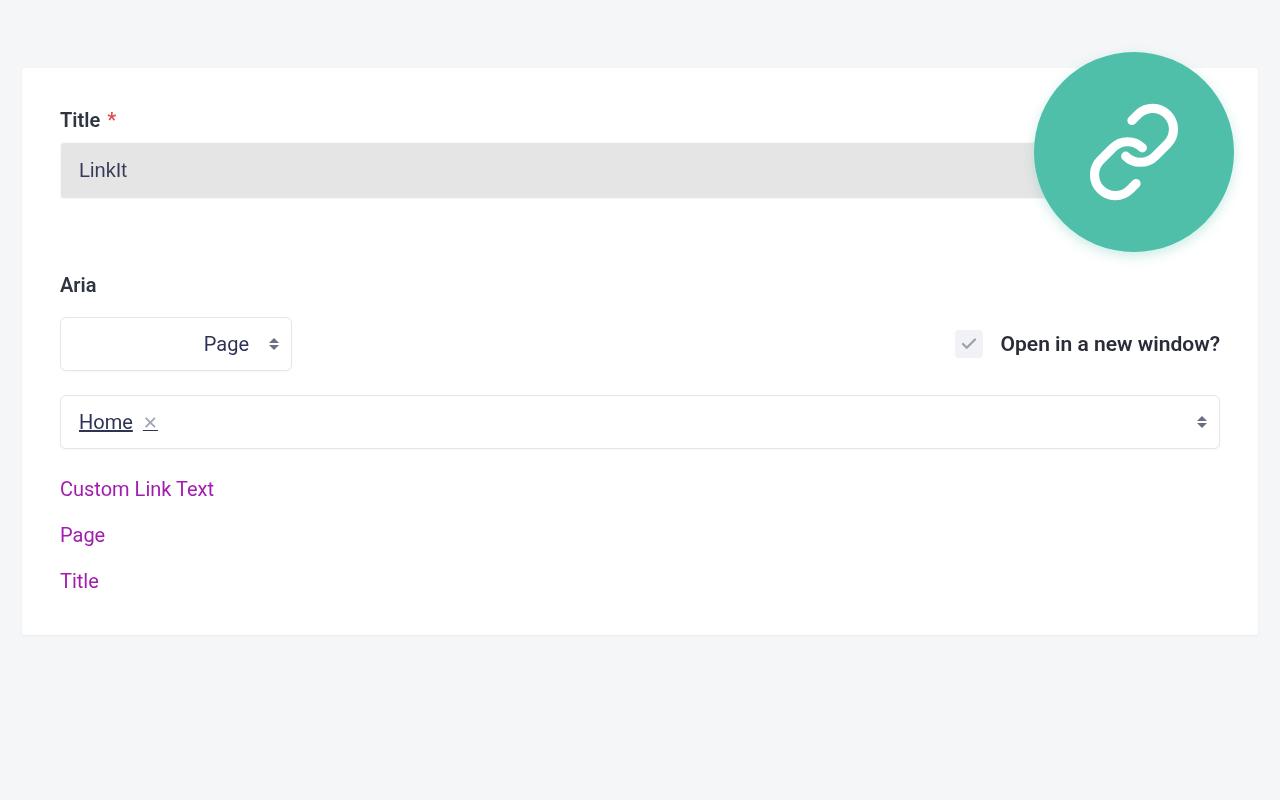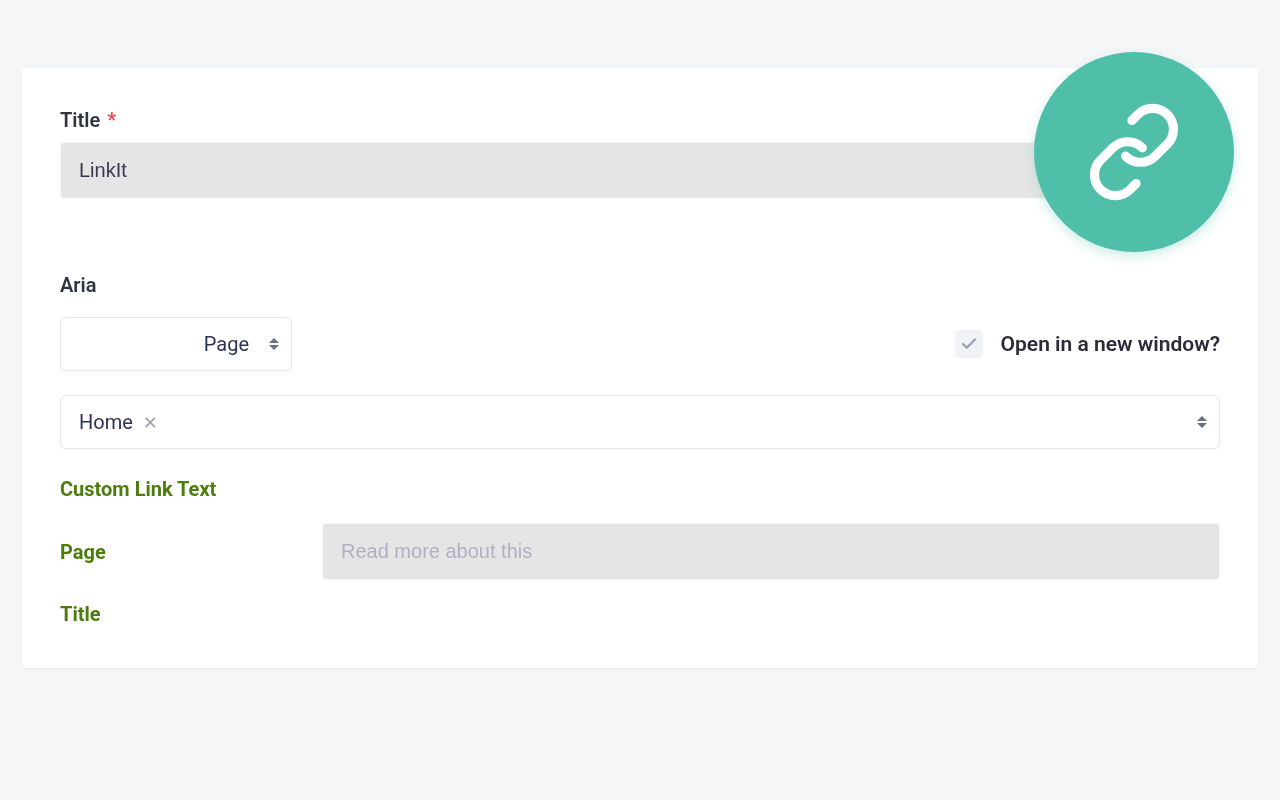--- a/index.html
+++ b/index.html
@@ -66,21 +66,21 @@
       background: #fff;
       height: 54px;
       padding: 0 42px 0 18px;
       display: flex;
       align-items: center;
       font-size: 20px;
       color: #2e3356;
       box-shadow: 0 1px 2px rgba(0,0,0,0.04);
     }
     .select-small { width: 232px; justify-content: flex-end; }
-    .select-full { width: 100%; margin-bottom: 28px; }
+    .select-full { width: 100%; margin-bottom: 28px; text-decoration: underline; }
     .steppers {
       position: absolute;
       right: 12px;
       top: 50%;
       transform: translateY(-50%);
       display: flex;
       flex-direction: column;
       gap: 2px;
     }
     .steppers span {
@@ -116,22 +116,22 @@
       color: #2a2d38;
     }
     .form-row {
       display: flex;
       align-items: center;
       margin-bottom: 22px;
     }
     .form-row .row-label {
       width: 262px;
       font-size: 20px;
-      font-weight: 700;
-      color: #4d7c0f;
+      font-weight: 400;
+      color: #a21caf;
     }
     .form-row .text-input { flex: 1; }
   </style>
 </head>
 <body>
 
 <div class="card">
 
   <div class="link-badge">
     <svg viewBox="0 0 24 24" fill="none" stroke="#fff" stroke-width="2.2" stroke-linecap="round" stroke-linejoin="round">
@@ -176,20 +176,19 @@
         <span class="down"></span>
     </div>
   </div>
 
   <div class="form-row">
     <span class="row-label">Custom Link Text</span>
   </div>
 
   <div class="form-row">
     <span class="row-label">Page</span>
-    <input type="text" class="text-input" placeholder="Read more about this" style="">
   </div>
 
   <div class="form-row" style="margin-bottom:0">
     <span class="row-label">Title</span>
   </div>
 
 </div>
 
 </body></html>

